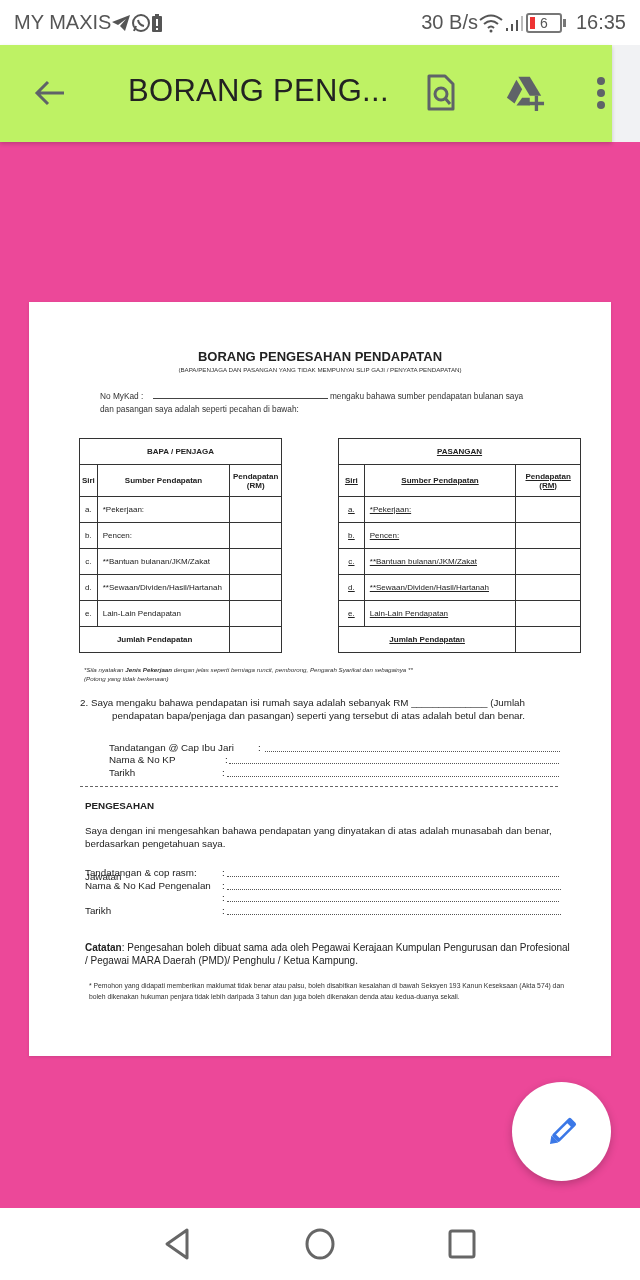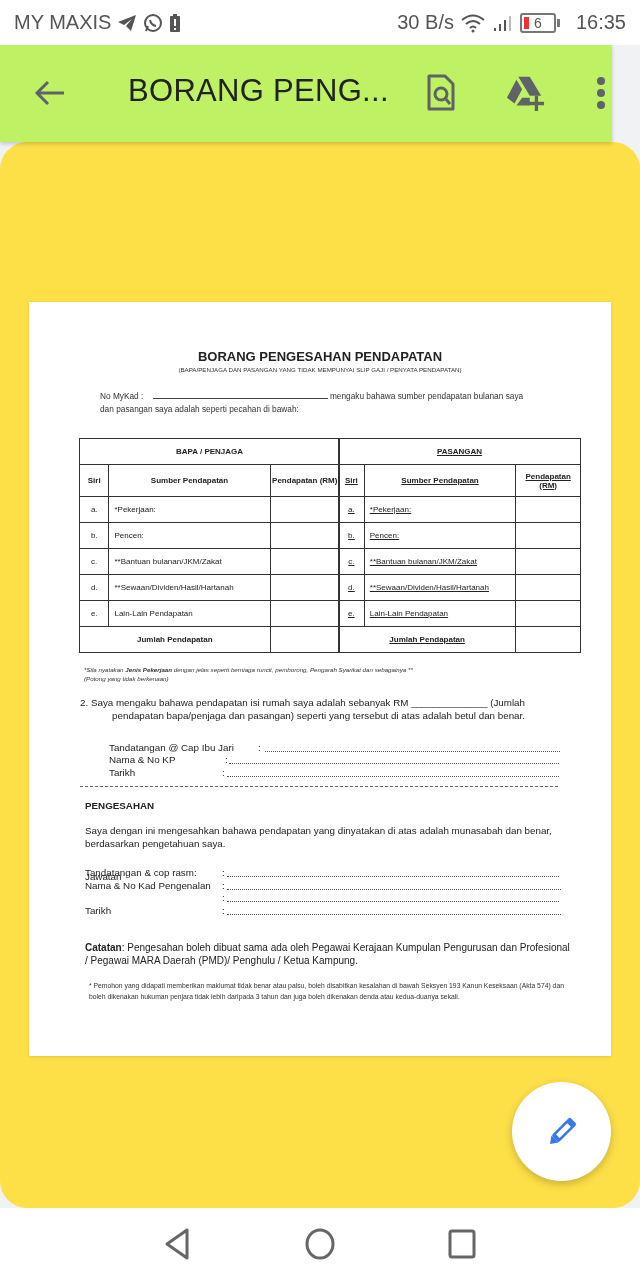--- a/index.html
+++ b/index.html
@@ -1,23 +1,23 @@
 <!DOCTYPE html>
 <html><head>
 <meta charset="utf-8">
 <style>
   * { box-sizing: border-box; margin: 0; padding: 0; }
   html, body { width: 640px; height: 1280px; overflow: hidden; background: #f1f2f4; font-family: "Liberation Sans", sans-serif; }
   .status-bar { position: absolute; top: 0; left: 0; width: 640px; height: 45px; background: #fff; display: flex; align-items: center; justify-content: space-between; padding: 0 14px; color: #555; font-size: 20px; }
-  .sb-left, .sb-right { display: flex; align-items: center; gap: 6px; }
+  .sb-left, .sb-right { display: flex; align-items: center; }
   .app-bar { position: absolute; top: 45px; left: 0; width: 612px; height: 97px; background: #bef264; box-shadow: 0 2px 4px rgba(0,0,0,0.18); display: flex; align-items: center; z-index: 2; text-decoration: underline; }
   .back-btn { position: absolute; left: 32px; top: 30px; width: 36px; height: 36px; cursor: pointer; }
   .app-title { position: absolute; left: 128px; top: 28px; font-size: 31px; color: #222; letter-spacing: 0.3px; }
   .icon-btn { position: absolute; top: 28px; width: 40px; height: 40px; cursor: pointer; display: flex; align-items: center; justify-content: center; }
-  .viewer { position: absolute; top: 142px; left: 0; width: 640px; height: 1066px; background: #fde047; border-radius: 27px; }
+  .viewer { position: absolute; top: 142px; left: 0; width: 640px; height: 1066px; background: #ec4899; }
   .page { position: absolute; left: 29px; top: 160px; width: 582px; height: 754px; background: #fff; box-shadow: 0 1px 3px rgba(0,0,0,0.12); color: #222; font-family: "Liberation Sans", sans-serif; }
   .doc-title { position: absolute; top: 47px; left: 0; width: 100%; text-align: center; font-weight: bold; font-size: 13px; }
   .doc-sub { position: absolute; top: 64px; left: 0; width: 100%; text-align: center; font-size: 6.2px; color: #333; }
   .p1 { position: absolute; left: 55px; top: 88px; font-size: 8.3px; line-height: 13px; color: #333; }
   .p1 .ul { display: inline-block; border-bottom: 0.8px solid #444; height: 8px; vertical-align: baseline; }
   .tbl { position: absolute; top: 136px; border-collapse: collapse; font-size: 8px; color: #222; }
   .tbl td { border: 1px solid #333; text-align: center; vertical-align: middle; }
   .tbl td.left { text-align: left; padding-left: 5px; }
   .tbl .hdr { font-weight: bold; height: 26px; }
   .tbl .colhdr td { font-weight: bold; height: 32px; }
@@ -115,21 +115,21 @@
 <div class="viewer">
   <div class="page">
     <div class="doc-title">BORANG PENGESAHAN PENDAPATAN</div>
     <div class="doc-sub">(BAPA/PENJAGA DAN PASANGAN YANG TIDAK MEMPUNYAI SLIP GAJI / PENYATA PENDAPATAN)</div>
 
     <div class="p1">
       <div style="padding-left:16px;"><span>No MyKad :</span> &nbsp;&nbsp;&nbsp;<span class="ul" style="width:175px;"></span> <span>mengaku bahawa sumber pendapatan bulanan saya</span></div>
       <div style="padding-left:16px;">dan pasangan saya adalah seperti pecahan di bawah:</div>
     </div>
 
-    <table class="tbl" style="left:50px;width:261px;">
+    <table class="tbl" style="left:50px;width:203px;">
       <colgroup>
           <col style="width:28px">
           <col style="width:153px">
           <col style="width:66px">
         </colgroup>
       <tbody>
           <tr>
             <td colspan="3" class="hdr">BAPA / PENJAGA</td>
           </tr>
       <tr class="colhdr">

